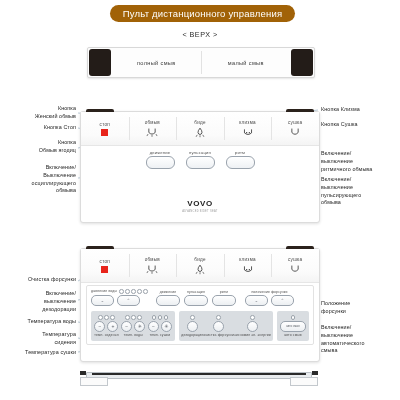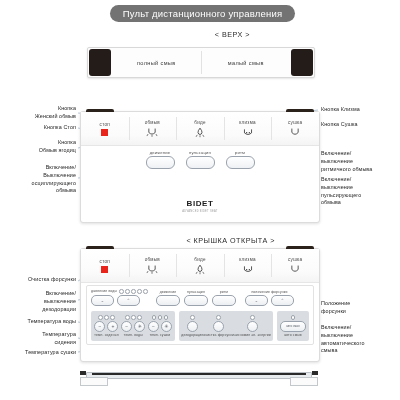--- a/index.html
+++ b/index.html
@@ -6,30 +6,30 @@
   body{
     width:400px;height:400px;background:#ffffff;
     font-family:"Liberation Sans","DejaVu Sans",sans-serif;
     color:#231f20;overflow:hidden;position:relative;
   }
   .stage{position:relative;width:400px;height:400px;}
 
   
   .title-pill{
     position:absolute;left:110px;top:5px;width:185px;height:17px;
-    background:#737373;border-radius:9px;
+    background:#a16207;border-radius:9px;
     display:flex;align-items:center;justify-content:center;
   }
   .title-pill span{
     color:#ffffff;font-size:9.5px;letter-spacing:.2px;white-space:nowrap;
   }
 
   
   .caption{
-    position:absolute;text-align:right;font-size:7.2px;
+    position:absolute;text-align:center;font-size:7.2px;
     letter-spacing:.5px;color:#2b2b2b;white-space:nowrap;
   }
   #cap-top{left:150px;top:30px;width:100px;}
   #cap-closed{left:125px;top:99px;width:150px;}
   #cap-open{left:125px;top:236px;width:150px;}
 
   
   .top-remote{
     position:absolute;left:87px;top:47px;width:226px;height:29px;
     background:#fdfdfd;border:1px solid #d8d8d8;border-radius:2px;
@@ -250,26 +250,25 @@
         <span class="oval-lab">пульсация</span>
         <span class="oval"></span>
       </div>
       <div class="oval-wrap">
         <span class="oval-lab">ритм</span>
         <span class="oval"></span>
       </div>
     </div>
 
     <div class="logo">
-      <span class="lg-main">BIDET</span>
+      <span class="lg-main">VOVO</span>
       <span class="lg-sub">ADVANCED BIDET SEAT</span>
     </div>
   </div>
 
-  <div class="caption" id="cap-open">&lt; КРЫШКА ОТКРЫТА &gt;</div>
 
   <div class="panel" id="panel-open">
     <div class="dark-tab" id="dt-l2"></div>
     <div class="dark-tab" id="dt-r2"></div>
 
     <div class="btn-strip">
       <div class="fn-btn">
         <span class="fn-label">стоп</span>
         <span class="stop-sq"></span>
       </div>

